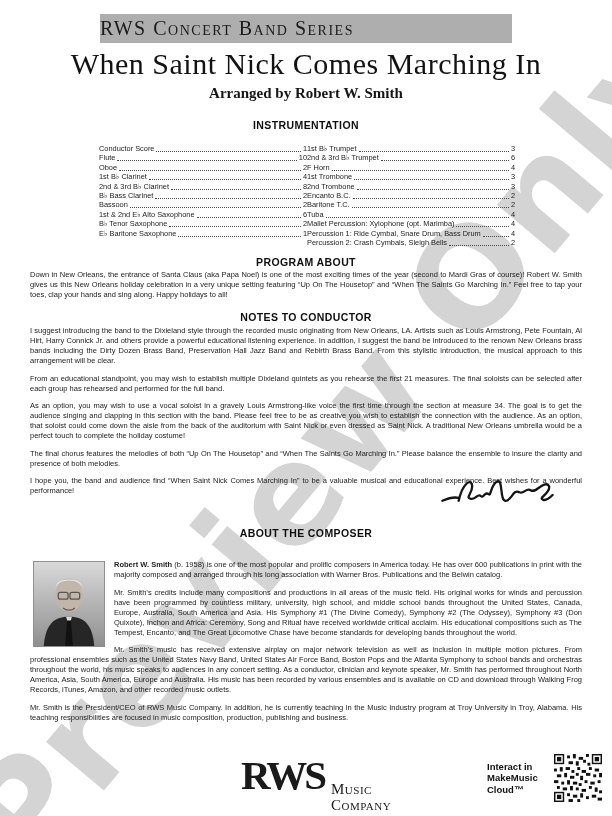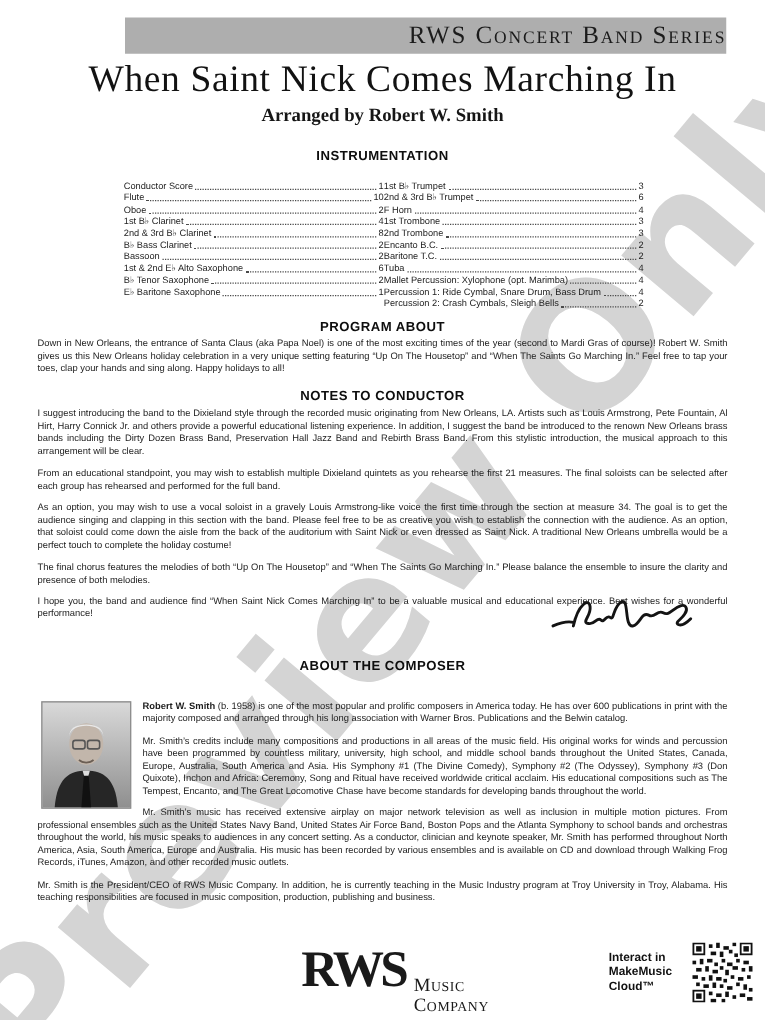--- a/index.html
+++ b/index.html
@@ -13,22 +13,22 @@
   #watermark {
     left:330px; top:447px;
     transform:translate(-50%,-50%) rotate(-50deg);
     font-family:"DejaVu Sans", sans-serif;
     font-weight:bold; font-size:138px; letter-spacing:2px;
     color:#d4d4d4; white-space:nowrap; z-index:0;
   }
   .content { position:absolute; inset:0; z-index:1; }
   
   #series-bar {
-    position:absolute; left:100px; top:14px; width:481px; height:29px;
-    background:#aeaeae; display:flex; align-items:center; justify-content:flex-end;
+    position:absolute; left:100px; top:14px; width:412px; height:29px;
+    background:#aeaeae; display:flex; align-items:center; justify-content:flex-start;
   }
   #series-bar span {
     font-family:"Liberation Serif", serif; font-variant:small-caps;
     font-size:20px; letter-spacing:1.5px; color:#1b1b1b;
   }
   #page-title {
     position:absolute; top:47px; left:0; right:0; text-align:center;
     font-family:"Liberation Serif", serif; font-size:30px; color:#121212;
     letter-spacing:0.5px;
   }

